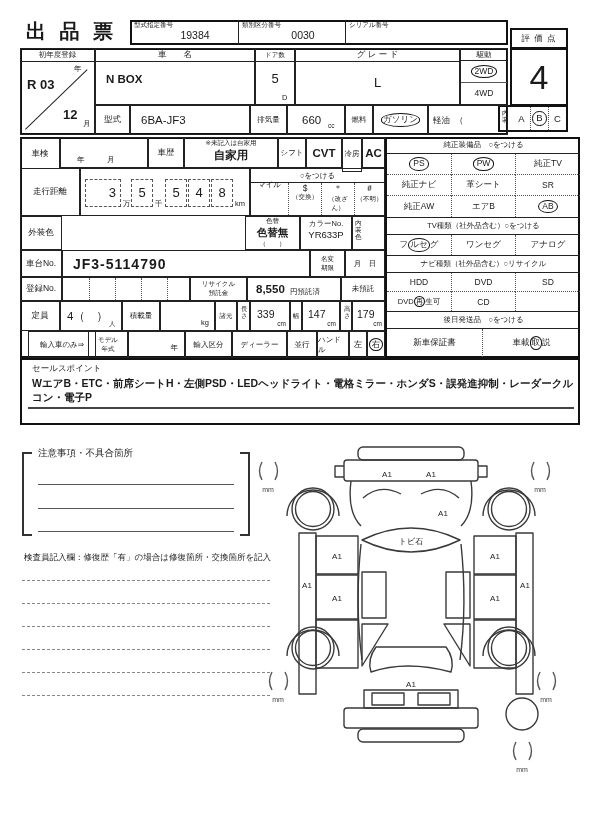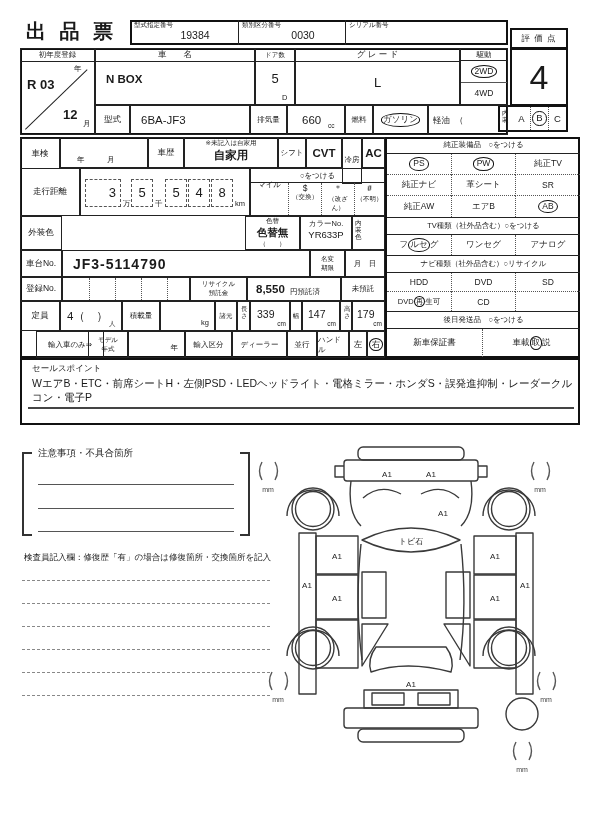--- a/index.html
+++ b/index.html
@@ -108,21 +108,21 @@
   <div class="abs b" style="left:60px;top:137px;width:88px;height:31px;">
     <div class="abs f7" style="left:16px;top:17px;">年　　　月</div>
   </div>
   <div class="abs b f8 fx" style="left:148px;top:137px;width:36px;height:31px;">車歴</div>
   <div class="abs b" style="left:184px;top:137px;width:94px;height:31px;">
     <div class="abs f6 fx" style="left:0;top:1px;width:92px;">※未記入は自家用</div>
     <div class="abs f11 fx" style="left:0;top:10px;width:92px;font-weight:bold;">自家用</div>
   </div>
   <div class="abs b f7 fx" style="left:278px;top:137px;width:28px;height:31px;">シフト</div>
   <div class="abs b f11 fx" style="left:306px;top:137px;width:36px;height:31px;font-weight:bold;">CVT</div>
-  <div class="abs b f7 fx vert" style="left:342px;top:137px;width:20px;height:47px;text-align:center;">冷房</div>
+  <div class="abs b f7 fx vert" style="left:342px;top:137px;width:20px;height:35px;text-align:center;">冷房</div>
   <div class="abs b f11 fx" style="left:362px;top:137px;width:23px;height:31px;font-weight:bold;">AC</div>
 
   <div class="abs b f8 fx" style="left:20px;top:168px;width:60px;height:48px;">走行距離</div>
   <div class="abs b" style="left:80px;top:168px;width:170px;height:48px;">
     <div class="abs dbox f13" style="left:4px;top:10px;width:36px;height:28px;text-align:right;padding:5px 4px 0 0;">3</div>
     <div class="abs f7" style="left:42px;top:30px;">万</div>
     <div class="abs dbox f13" style="left:50px;top:10px;width:22px;height:28px;text-align:center;padding-top:5px;">5</div>
     <div class="abs f7" style="left:74px;top:30px;">千</div>
     <div class="abs dbox f13" style="left:84px;top:10px;width:22px;height:28px;text-align:center;padding-top:5px;">5</div>
     <div class="abs dbox f13" style="left:107px;top:10px;width:22px;height:28px;text-align:center;padding-top:5px;">4</div>
@@ -210,21 +210,21 @@
     <span class="abs f6" style="right:3px;bottom:3px;">cm</span>
   </div>
   <div class="abs b" style="left:340px;top:301px;width:12px;height:30px;">
     <div class="abs f6 vert" style="left:3px;top:3px;width:7px;">高さ</div>
   </div>
   <div class="abs b" style="left:352px;top:301px;width:33px;height:30px;">
     <span class="abs f10" style="left:4px;top:6px;">179</span>
     <span class="abs f6" style="right:2px;bottom:3px;">cm</span>
   </div>
 
-  <div class="abs b f7 fx" style="left:36px;top:331px;width:68px;height:27px;">輸入車のみ⇒</div>
+  <div class="abs b f7 fx" style="left:28px;top:331px;width:68px;height:27px;">輸入車のみ⇒</div>
   <div class="abs b" style="left:88px;top:331px;width:40px;height:27px;text-align:center;">
     <div class="f6" style="margin-top:4px;">モデル</div>
     <div class="f6">年式</div>
   </div>
   <div class="abs b" style="left:128px;top:331px;width:57px;height:27px;">
     <span class="abs f7" style="right:6px;bottom:4px;">年</span>
   </div>
   <div class="abs b f7 fx" style="left:185px;top:331px;width:47px;height:27px;">輸入区分</div>
   <div class="abs b f7 fx" style="left:232px;top:331px;width:55px;height:27px;">ディーラー</div>
   <div class="abs b f7 fx" style="left:287px;top:331px;width:30px;height:27px;">並行</div>
@@ -275,21 +275,21 @@
   <div class="abs f7 fx" style="left:387px;top:311px;width:193px;height:18px;border-top:1px solid #222;border-bottom:1px solid #222;">後日発送品　○をつける</div>
   <div class="abs fx dotsepL f8" style="left:482px;top:329px;width:98px;height:28px;">
     <span>車載</span>
       <span class="c" style="padding:0 1px;">取</span>
       <span>説</span>
   </div>
   <div class="abs fx f8" style="left:387px;top:329px;width:95px;height:28px;">新車保証書</div>
 
   <div class="abs b2" style="left:20px;top:358px;width:560px;height:67px;">
     <div class="abs f8" style="left:10px;top:3px;">セールスポイント</div>
-    <div class="abs f10" style="left:6px;top:15px;width:546px;border-bottom:1.5px solid #444;padding:2px 0 2px 4px;font-weight:normal;">WエアB・ETC・前席シートH・左側PSD・LEDヘッドライト・電格ミラー・ホンダS・誤発進抑制・レーダークルコン・電子P</div>
+    <div class="abs f10" style="left:6px;top:15px;width:546px;border-bottom:1.5px solid #444;padding:2px 0 2px 4px;font-weight:bold;">WエアB・ETC・前席シートH・左側PSD・LEDヘッドライト・電格ミラー・ホンダS・誤発進抑制・レーダークルコン・電子P</div>
     <div class="abs" style="left:6px;top:48px;width:546px;border-bottom:1.5px solid #444;height:1px;"></div>
   </div>
 
   <div class="abs f9" style="left:38px;top:447px;">注意事項・不具合箇所</div>
   <div class="abs" style="left:22px;top:452px;width:10px;height:84px;border-left:2px solid #333;border-top:2px solid #333;border-bottom:2px solid #333;"></div>
   <div class="abs" style="left:240px;top:452px;width:10px;height:84px;border-right:2px solid #333;border-top:2px solid #333;border-bottom:2px solid #333;"></div>
   <div class="abs solidline" style="left:38px;top:484px;width:196px;"></div>
   <div class="abs solidline" style="left:38px;top:508px;width:196px;"></div>
   <div class="abs solidline" style="left:38px;top:531px;width:196px;"></div>
 

